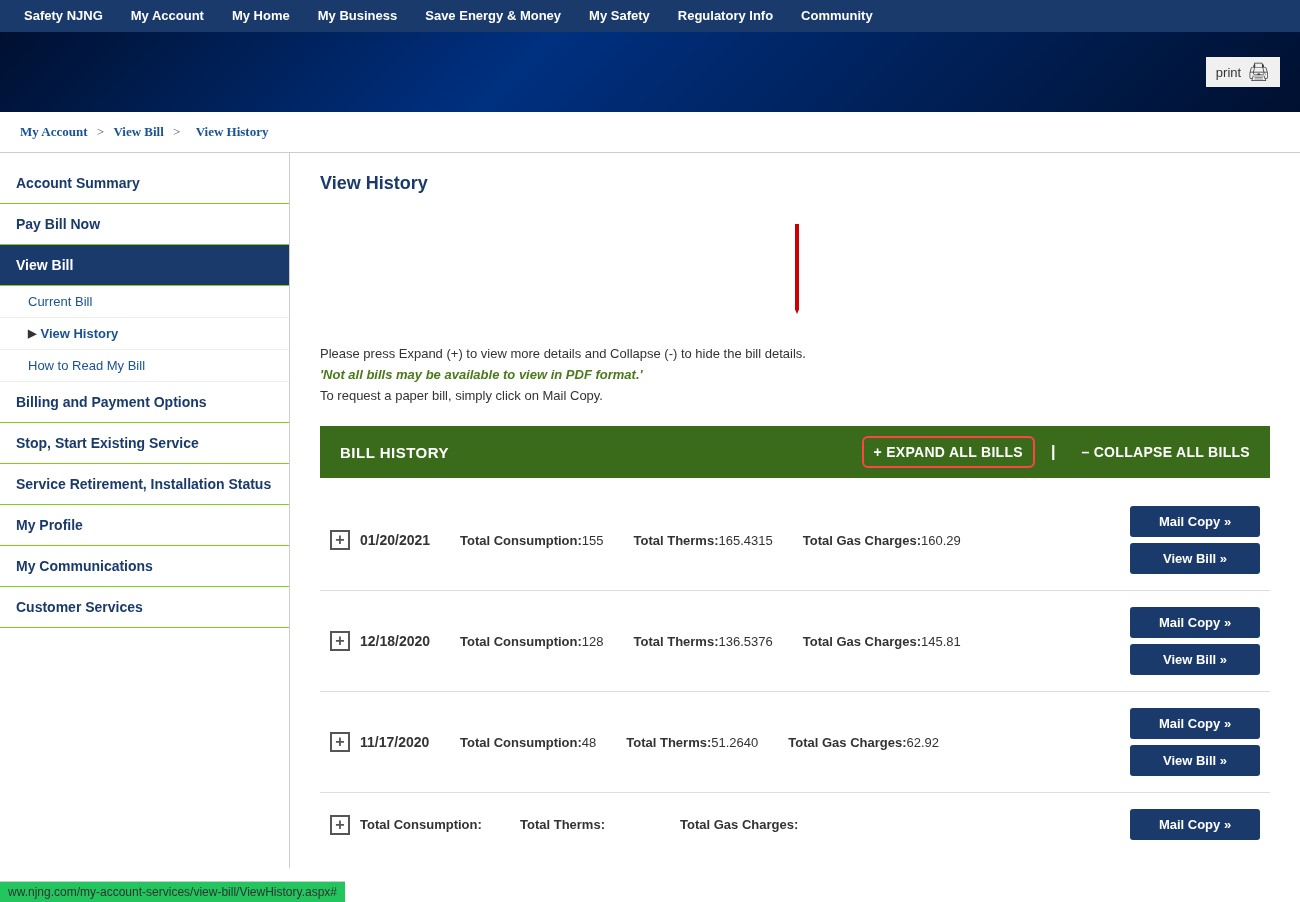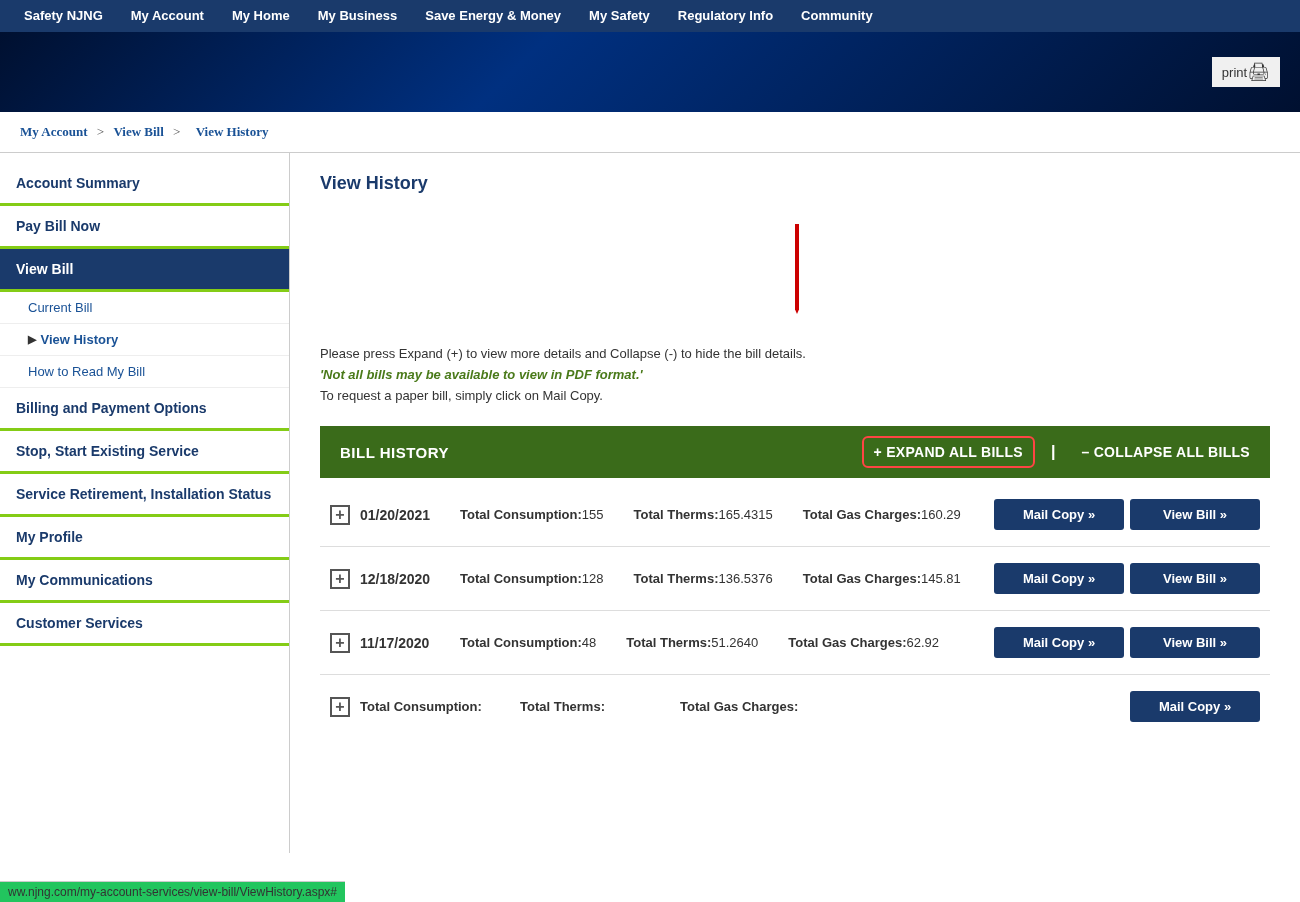--- a/index.html
+++ b/index.html
@@ -30,20 +30,21 @@
       display: flex;
       align-items: center;
     }
     .banner-print {
       position: absolute;
       right: 20px;
       top: 50%;
       transform: translateY(-50%);
       display: flex;
       align-items: center;
+      gap: 6px;
       color: #333;
       background: #f0f0f0;
       padding: 4px 10px;
       font-size: 13px;
       cursor: pointer;
     }
     .print-icon {
       font-size: 18px;
     }
 
@@ -76,21 +77,21 @@
 
     
     .sidebar {
       width: 290px;
       min-width: 290px;
       border-right: 1px solid #ccc;
       padding-top: 10px;
     }
     .sidebar-item {
       padding: 12px 16px;
-      border-bottom: 3px solid #84cc16;
+      border-bottom: 1px solid #84cc16;
       cursor: pointer;
       font-size: 14px;
       font-weight: bold;
       color: #1a3a6b;
     }
     .sidebar-item.active {
       background: #1a3a6b;
       color: #fff;
     }
     .sidebar-sub-item {
@@ -134,21 +135,21 @@
     }
 
     
     .bill-history-header {
       background: #3a6b1a;
       color: #fff;
       display: flex;
       align-items: center;
       padding: 0;
       height: 52px;
-      margin-bottom: 5px;
+      margin-bottom: 12px;
       position: relative;
     }
     .bill-history-title {
       font-size: 15px;
       font-weight: bold;
       letter-spacing: 0.5px;
       padding: 0 20px;
       flex: 1;
     }
     .bill-history-actions {
@@ -226,21 +227,21 @@
       font-weight: bold;
       font-size: 13px;
       color: #333;
     }
     .bill-field-value {
       font-size: 13px;
       color: #333;
     }
     .bill-actions {
       display: flex;
-      flex-direction: row;
+      flex-direction: column;
       gap: 6px;
       margin-left: auto;
     }
     .action-btn {
       background: #1a3a6b;
       color: #fff;
       border: none;
       padding: 8px 18px;
       font-size: 13px;
       font-weight: bold;

